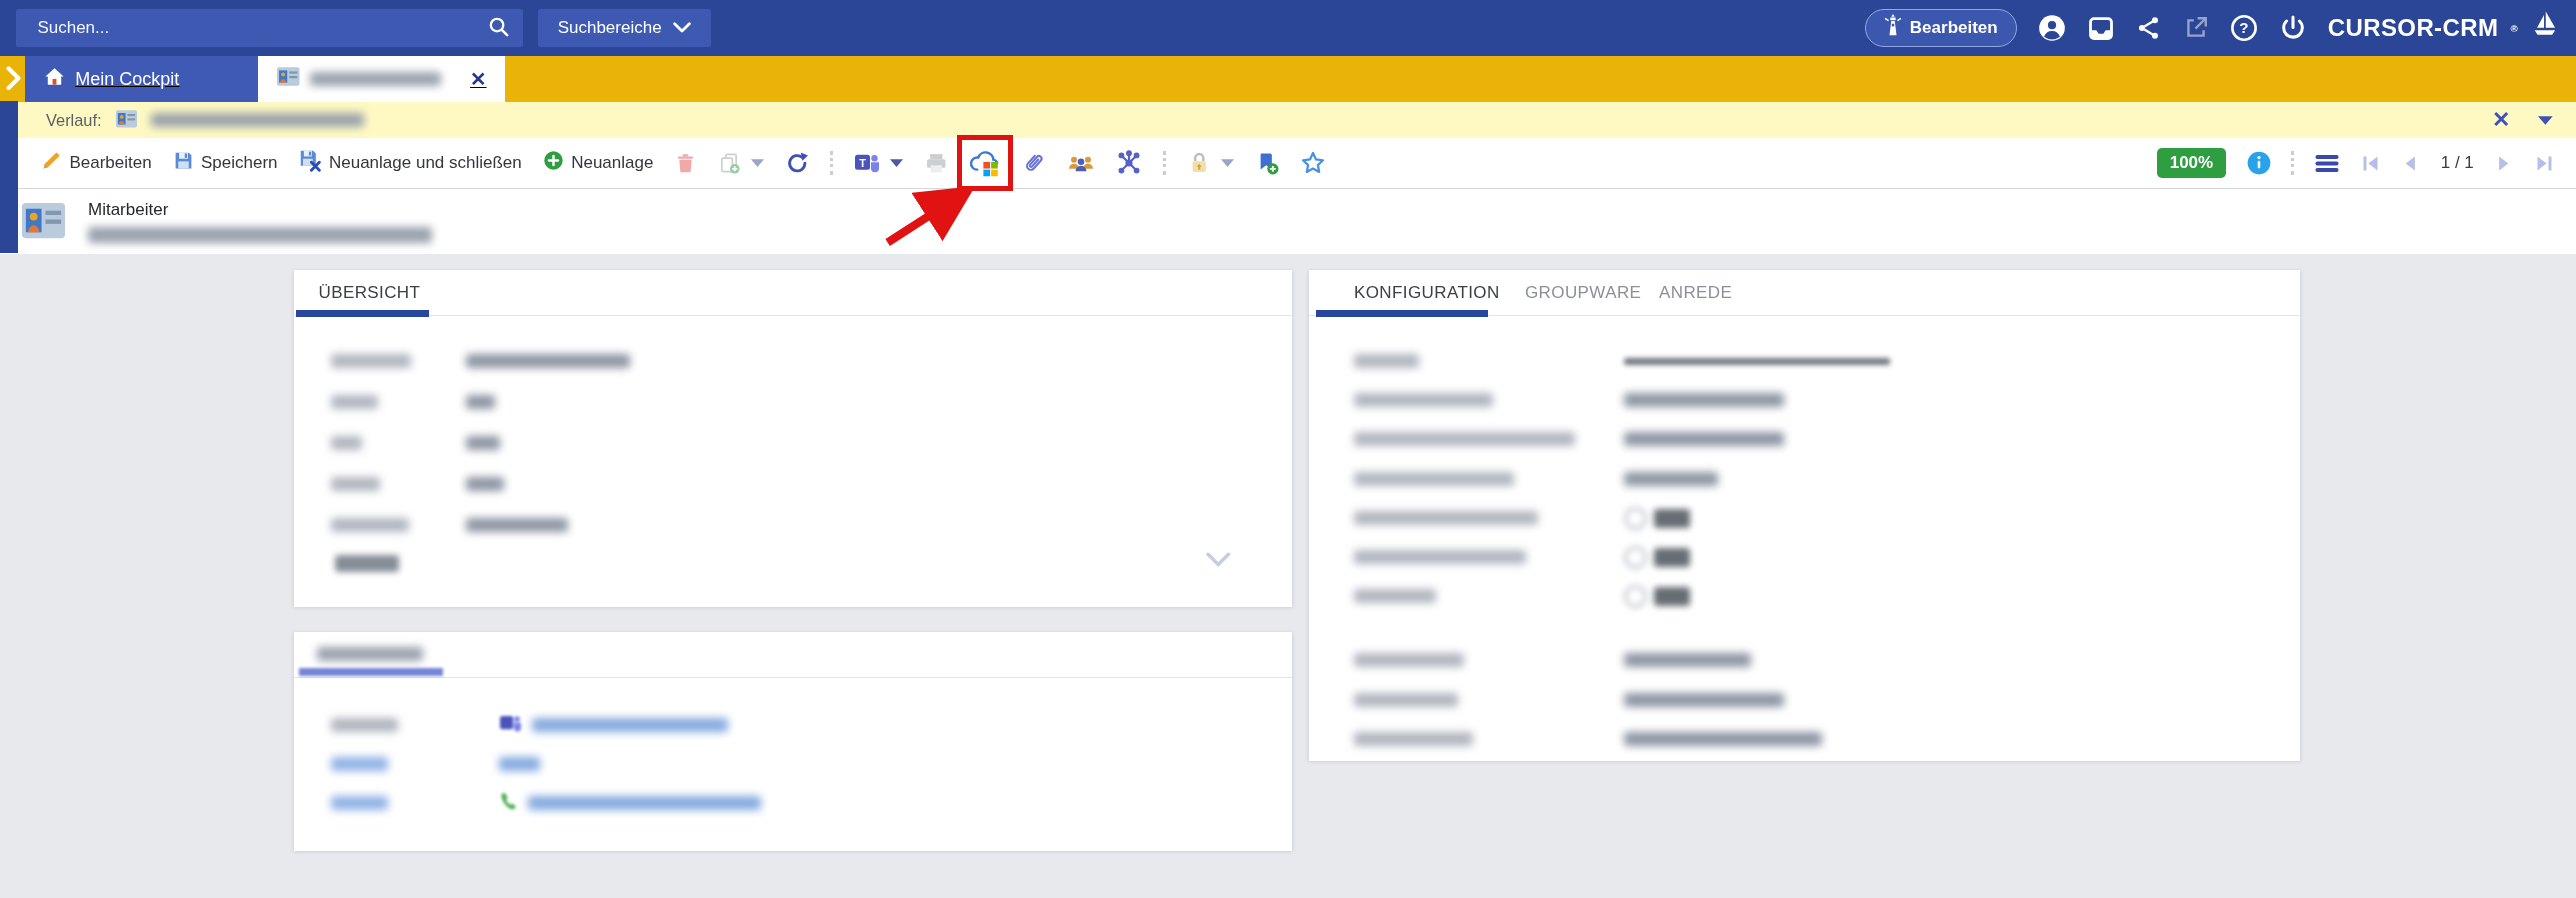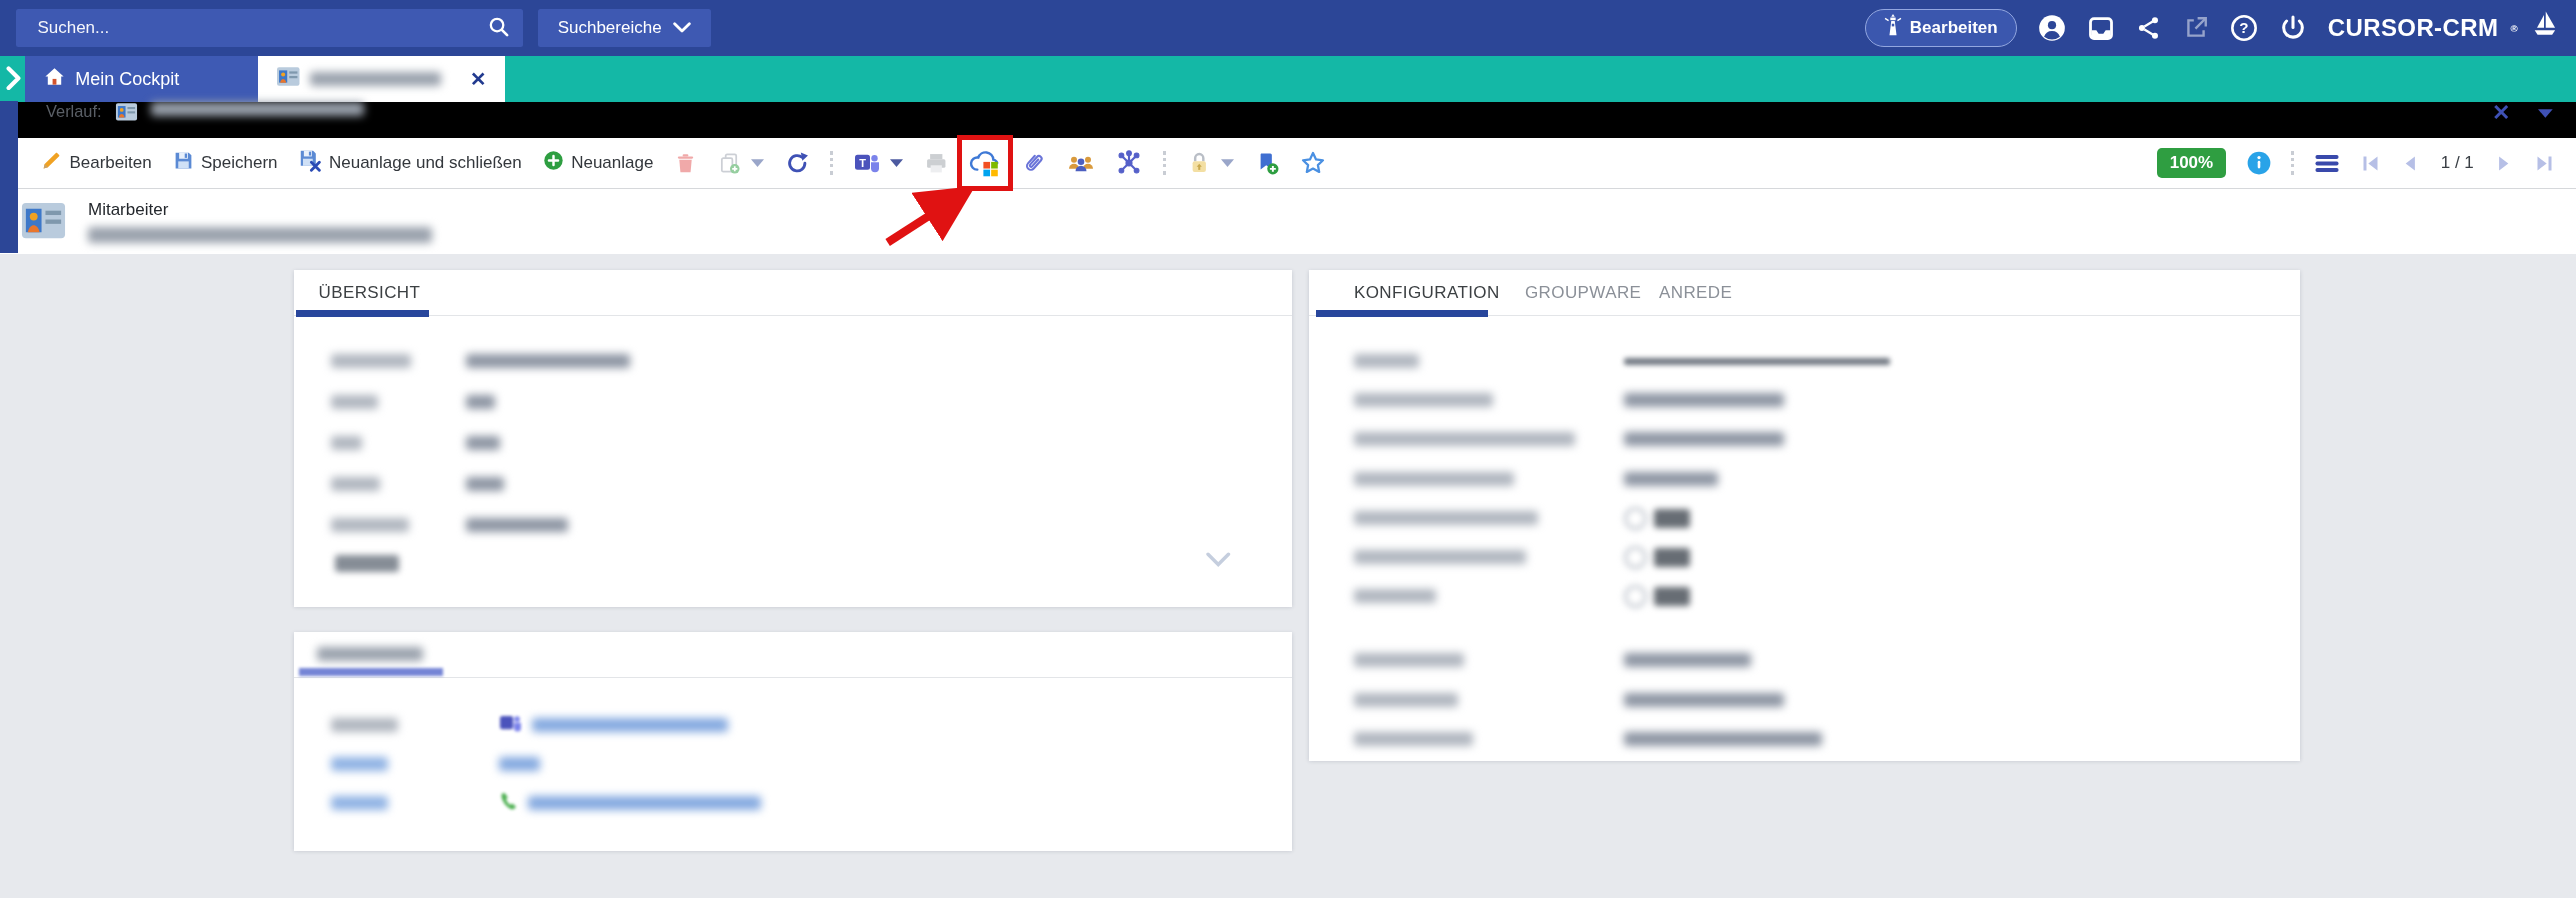--- a/index.html
+++ b/index.html
@@ -13,29 +13,29 @@
   .searchbox input { flex:1; background:transparent; border:none; outline:none; color:#fff; font-size:17px; font-family:inherit; }
   .searchbox input::placeholder { color:#fff; opacity:.95; }
   .scope-btn { display:flex; align-items:center; gap:11.5px; height:38px; margin-left:14.7px; padding:0 19.6px; background:#3e59b2; border:none; border-radius:2.5px; color:#fff; font-size:17px; font-family:inherit; cursor:pointer; }
   .topbar-right { position:absolute; right:18px; top:0; height:56px; display:flex; align-items:center; gap:21px; }
   .assistent-pill { display:flex; align-items:center; gap:8.2px; height:38px; padding:0 18px; background:#3b57ae; border:1.6px solid #93a7e0; border-radius:19.6px; color:#fff; font-size:17px; font-weight:bold; font-family:inherit; cursor:pointer; }
   .tb-iconbtn { background:none; border:none; cursor:pointer; display:flex; align-items:center; }
   .brand { display:flex; align-items:center; gap:12px; color:#fff; font-size:24px; font-weight:bold; letter-spacing:0.4px; }
   .brand sup { font-size:9.8px; }
 
   
-  .tabrow { position:relative; height:46px; background:#14b8a6; display:flex; align-items:flex-start; }
+  .tabrow { position:relative; height:46px; background:#eab308; display:flex; align-items:flex-start;text-decoration:underline; }
   .collapse-chevron { position:absolute; left:3.3px; top:9.8px; background:none; border:none; cursor:pointer; }
   .tab { height:46px; display:flex; align-items:center; gap:9.8px; padding:0 18px; font-size:18px; cursor:pointer; }
   .tab-cockpit { margin-left:24.5px; background:#3e5ab4; color:#fff; width:233px; }
   .tab-active { background:#fff; color:#333; width:247px; }
   .tab-close { margin-left:auto; color:#213a8f; font-size:19.6px; font-weight:bold; background:none; border:none; cursor:pointer; }
 
   
-  .verlauf-row { position:relative; height:36px; background:#000000; display:flex; padding-left:46px; gap:13px; }
+  .verlauf-row { position:relative; height:36px; background:#fef9c3; display:flex; align-items:center; padding-left:46px; gap:13px; }
   .verlauf-label { color:#5a5f66; font-size:16.4px; }
   .verlauf-right { position:absolute; right:23px; display:flex; align-items:center; gap:28px; }
   .verlauf-close { color:#3f51b5; font-size:22px; font-weight:bold; background:none; border:none; cursor:pointer; line-height:1; }
 
   
   .toolbar { position:relative; height:51px; background:#fff; border-bottom:1.6px solid #d6d8db; display:flex; align-items:center; padding-left:41px; gap:21px; }
   .tbtn { display:flex; align-items:center; gap:7.4px; background:none; border:none; font-family:inherit; font-size:17px; color:#33373c; cursor:pointer; white-space:nowrap; }
   .ticon { background:none; border:none; cursor:pointer; display:flex; align-items:center; }
   .dim { opacity:.5; }
   .dotsep { width:0; height:24.5px; border-left:3.3px dotted #c9cdd4; }

